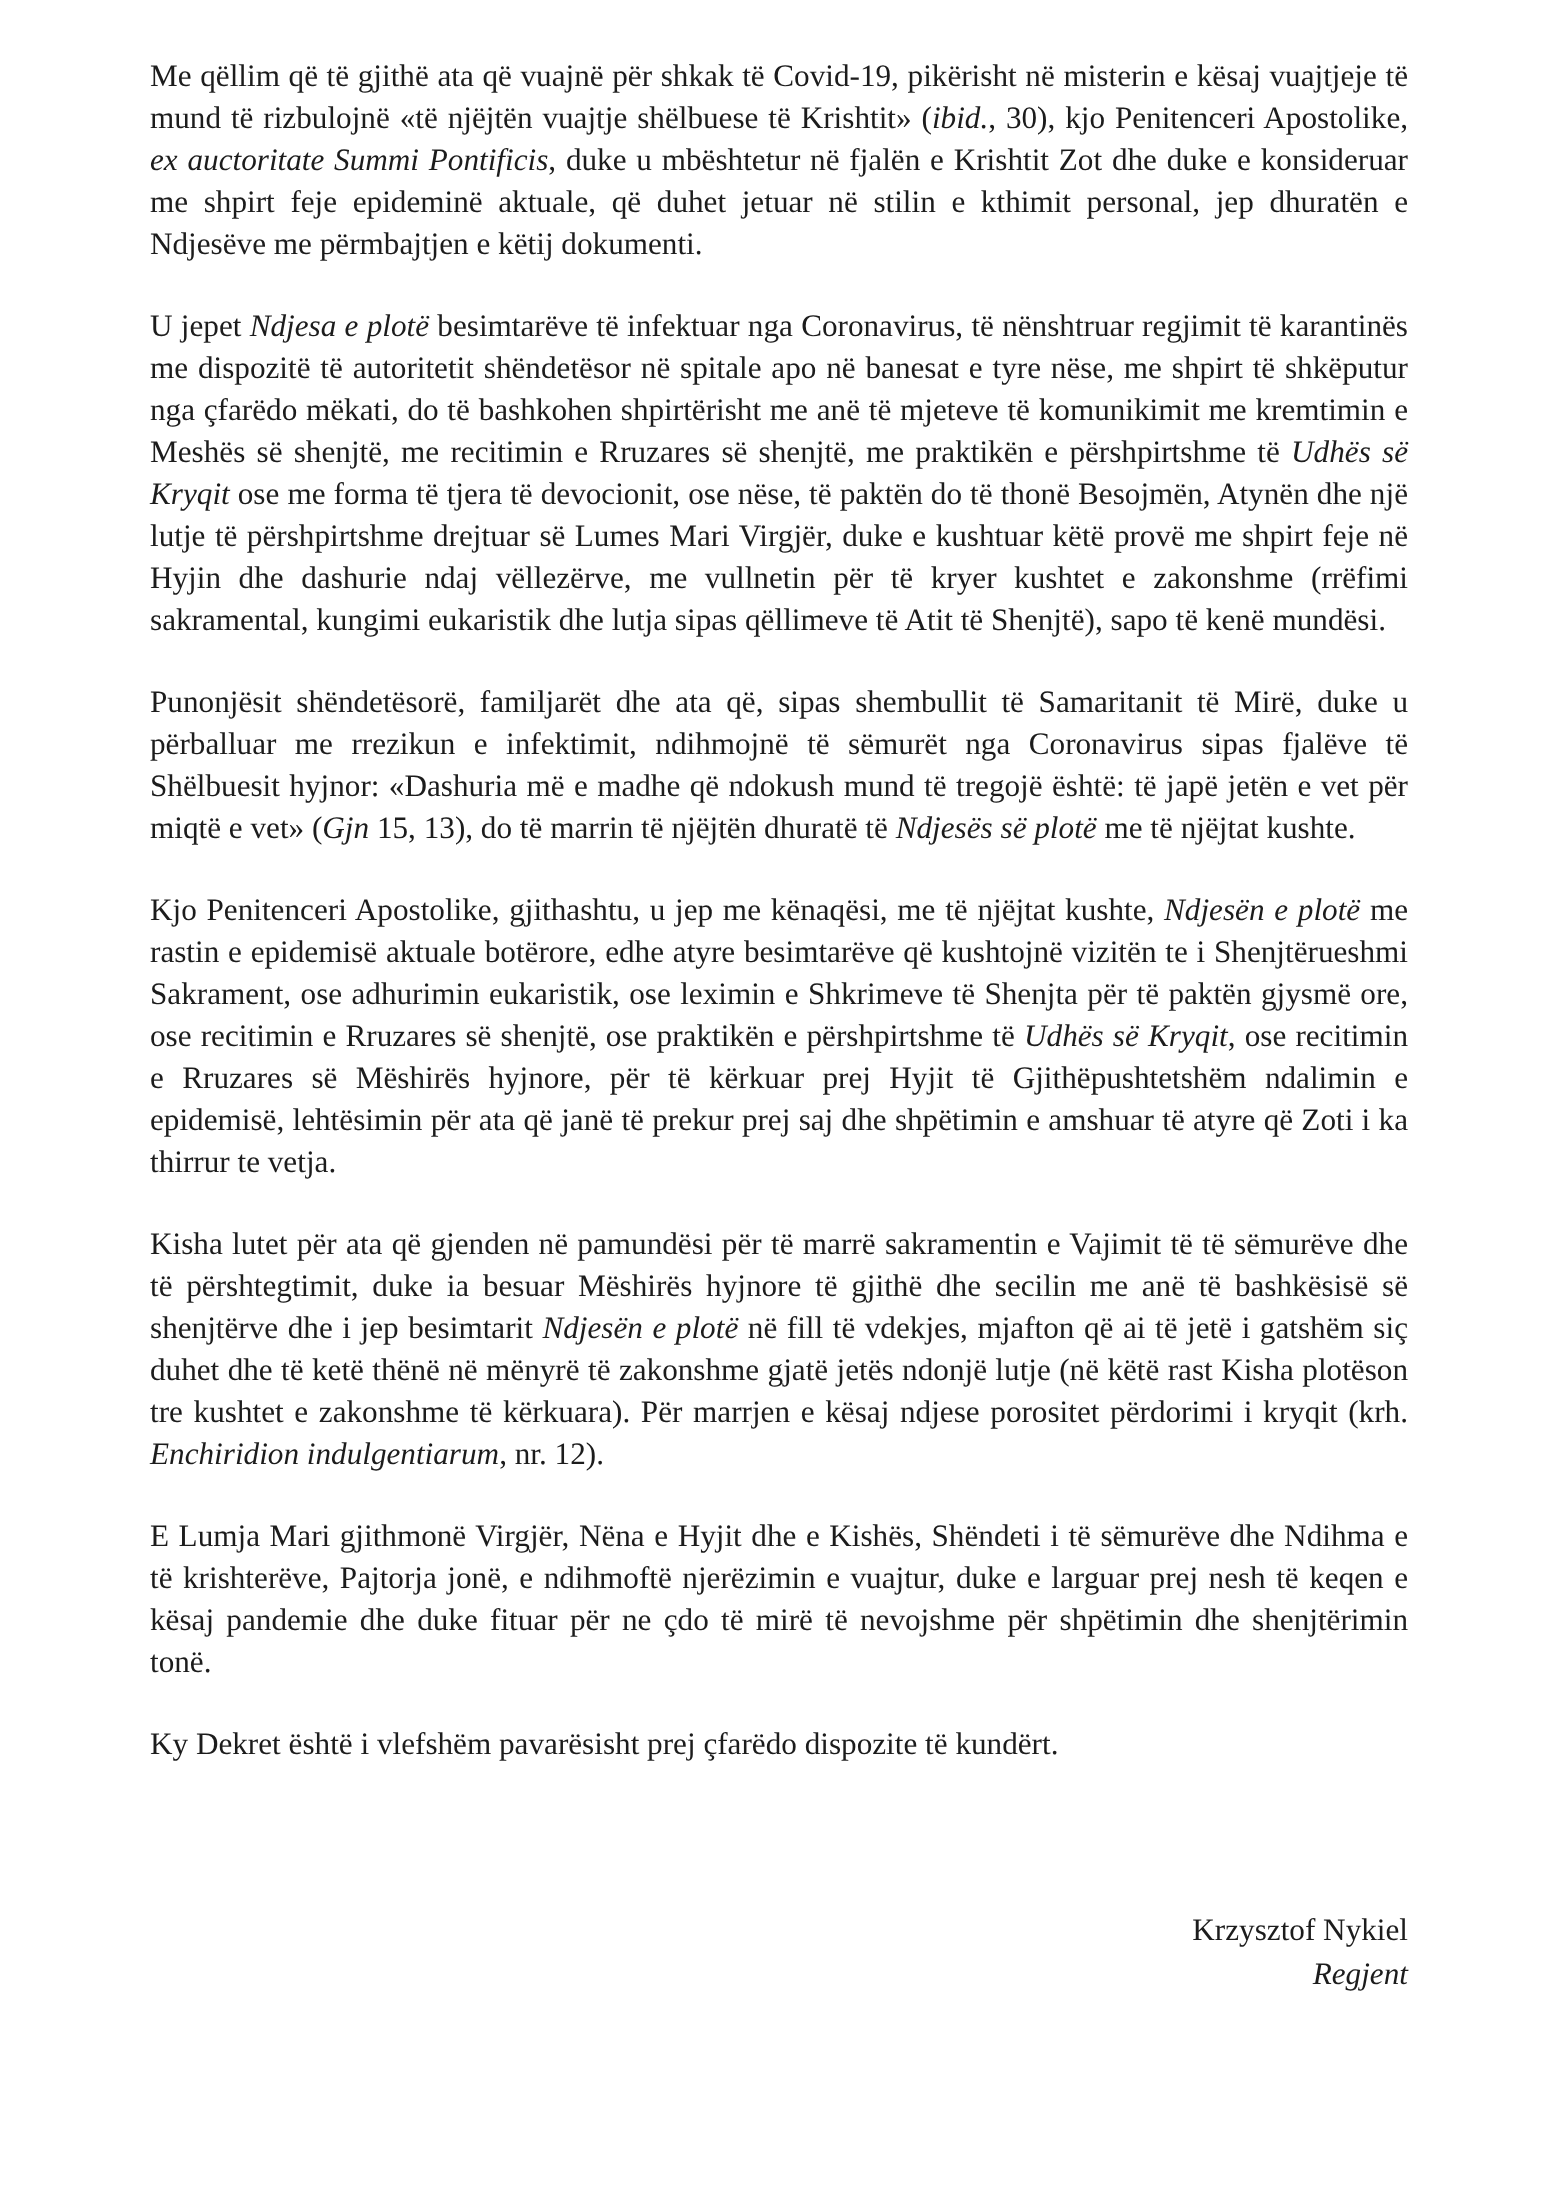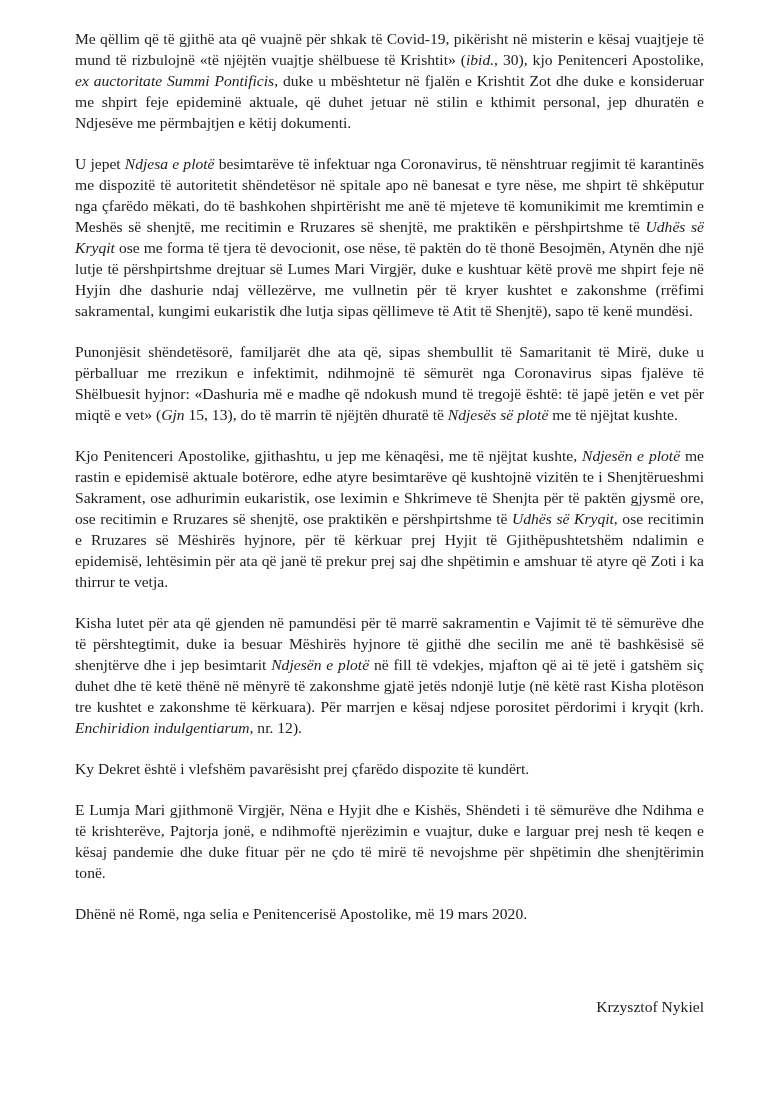--- a/index.html
+++ b/index.html
@@ -45,24 +45,24 @@
   <p class="para"><span>Me qëllim që të gjithë ata që vuajnë për shkak të Covid-19, pikërisht në misterin e kësaj vuajtjeje të mund të rizbulojnë «të njëjtën vuajtje shëlbuese të Krishtit» (</span><span class="it">ibid.</span><span>, 30), kjo Penitenceri Apostolike, </span><span class="it">ex auctoritate Summi Pontificis</span><span>, duke u mbështetur në fjalën e Krishtit Zot dhe duke e konsideruar me shpirt feje epideminë aktuale, që duhet jetuar në stilin e kthimit personal, jep dhuratën e Ndjesëve me përmbajtjen e këtij dokumenti.</span></p>
 
   <p class="para"><span>U jepet </span><span class="it">Ndjesa e plotë</span><span> besimtarëve të infektuar nga Coronavirus, të nënshtruar regjimit të karantinës me dispozitë të autoritetit shëndetësor në spitale apo në banesat e tyre nëse, me shpirt të shkëputur nga çfarëdo mëkati, do të bashkohen shpirtërisht me anë të mjeteve të komunikimit me kremtimin e Meshës së shenjtë, me recitimin e Rruzares së shenjtë, me praktikën e përshpirtshme të </span><span class="it">Udhës së Kryqit</span><span> ose me forma të tjera të devocionit, ose nëse, të paktën do të thonë Besojmën, Atynën dhe një lutje të përshpirtshme drejtuar së Lumes Mari Virgjër, duke e kushtuar këtë provë me shpirt feje në Hyjin dhe dashurie ndaj vëllezërve, me vullnetin për të kryer kushtet e zakonshme (rrëfimi sakramental, kungimi eukaristik dhe lutja sipas qëllimeve të Atit të Shenjtë), sapo të kenë mundësi.</span></p>
 
   <p class="para"><span>Punonjësit shëndetësorë, familjarët dhe ata që, sipas shembullit të Samaritanit të Mirë, duke u përballuar me rrezikun e infektimit, ndihmojnë të sëmurët nga Coronavirus sipas fjalëve të Shëlbuesit hyjnor: «Dashuria më e madhe që ndokush mund të tregojë është: të japë jetën e vet për miqtë e vet» (</span><span class="it">Gjn</span><span> 15, 13), do të marrin të njëjtën dhuratë të </span><span class="it">Ndjesës së plotë</span><span> me të njëjtat kushte.</span></p>
 
   <p class="para"><span>Kjo Penitenceri Apostolike, gjithashtu, u jep me kënaqësi, me të njëjtat kushte, </span><span class="it">Ndjesën e plotë</span><span> me rastin e epidemisë aktuale botërore, edhe atyre besimtarëve që kushtojnë vizitën te i Shenjtërueshmi Sakrament, ose adhurimin eukaristik, ose leximin e Shkrimeve të Shenjta për të paktën gjysmë ore, ose recitimin e Rruzares së shenjtë, ose praktikën e përshpirtshme të </span><span class="it">Udhës së Kryqit</span><span>, ose recitimin e Rruzares së Mëshirës hyjnore, për të kërkuar prej Hyjit të Gjithëpushtetshëm ndalimin e epidemisë, lehtësimin për ata që janë të prekur prej saj dhe shpëtimin e amshuar të atyre që Zoti i ka thirrur te vetja.</span></p>
 
   <p class="para"><span>Kisha lutet për ata që gjenden në pamundësi për të marrë sakramentin e Vajimit të të sëmurëve dhe të përshtegtimit, duke ia besuar Mëshirës hyjnore të gjithë dhe secilin me anë të bashkësisë së shenjtërve dhe i jep besimtarit </span><span class="it">Ndjesën e plotë</span><span> në fill të vdekjes, mjafton që ai të jetë i gatshëm siç duhet dhe të ketë thënë në mënyrë të zakonshme gjatë jetës ndonjë lutje (në këtë rast Kisha plotëson tre kushtet e zakonshme të kërkuara). Për marrjen e kësaj ndjese porositet përdorimi i kryqit (krh. </span><span class="it">Enchiridion indulgentiarum</span><span>, nr. 12).</span></p>
 
+  <p class="para"><span>E Lumja Mari gjithmonë Virgjër, Nëna e Hyjit dhe e Kishës, Shëndeti i të sëmurëve dhe Ndihma e të krishterëve, Pajtorja jonë, e ndihmoftë njerëzimin e vuajtur, duke e larguar prej nesh të keqen e kësaj pandemie dhe duke fituar për ne çdo të mirë të nevojshme për shpëtimin dhe shenjtërimin tonë.</span></p>
+
   <p class="para"><span>Ky Dekret është i vlefshëm pavarësisht prej çfarëdo dispozite të kundërt.</span></p>
 
-  <p class="para"><span>E Lumja Mari gjithmonë Virgjër, Nëna e Hyjit dhe e Kishës, Shëndeti i të sëmurëve dhe Ndihma e të krishterëve, Pajtorja jonë, e ndihmoftë njerëzimin e vuajtur, duke e larguar prej nesh të keqen e kësaj pandemie dhe duke fituar për ne çdo të mirë të nevojshme për shpëtimin dhe shenjtërimin tonë.</span></p>
-
-  <p class="para"><span>Dhënë në Romë, nga selia e Penitencerisë Apostolike, më 19 mars 2020.</span></p>
 
 
   <div class="sig-right">
     <div>Krzysztof Nykiel</div>
+    <div class="it">Regjent</div>
   </div>
 
 </div>
 
 </body></html>

